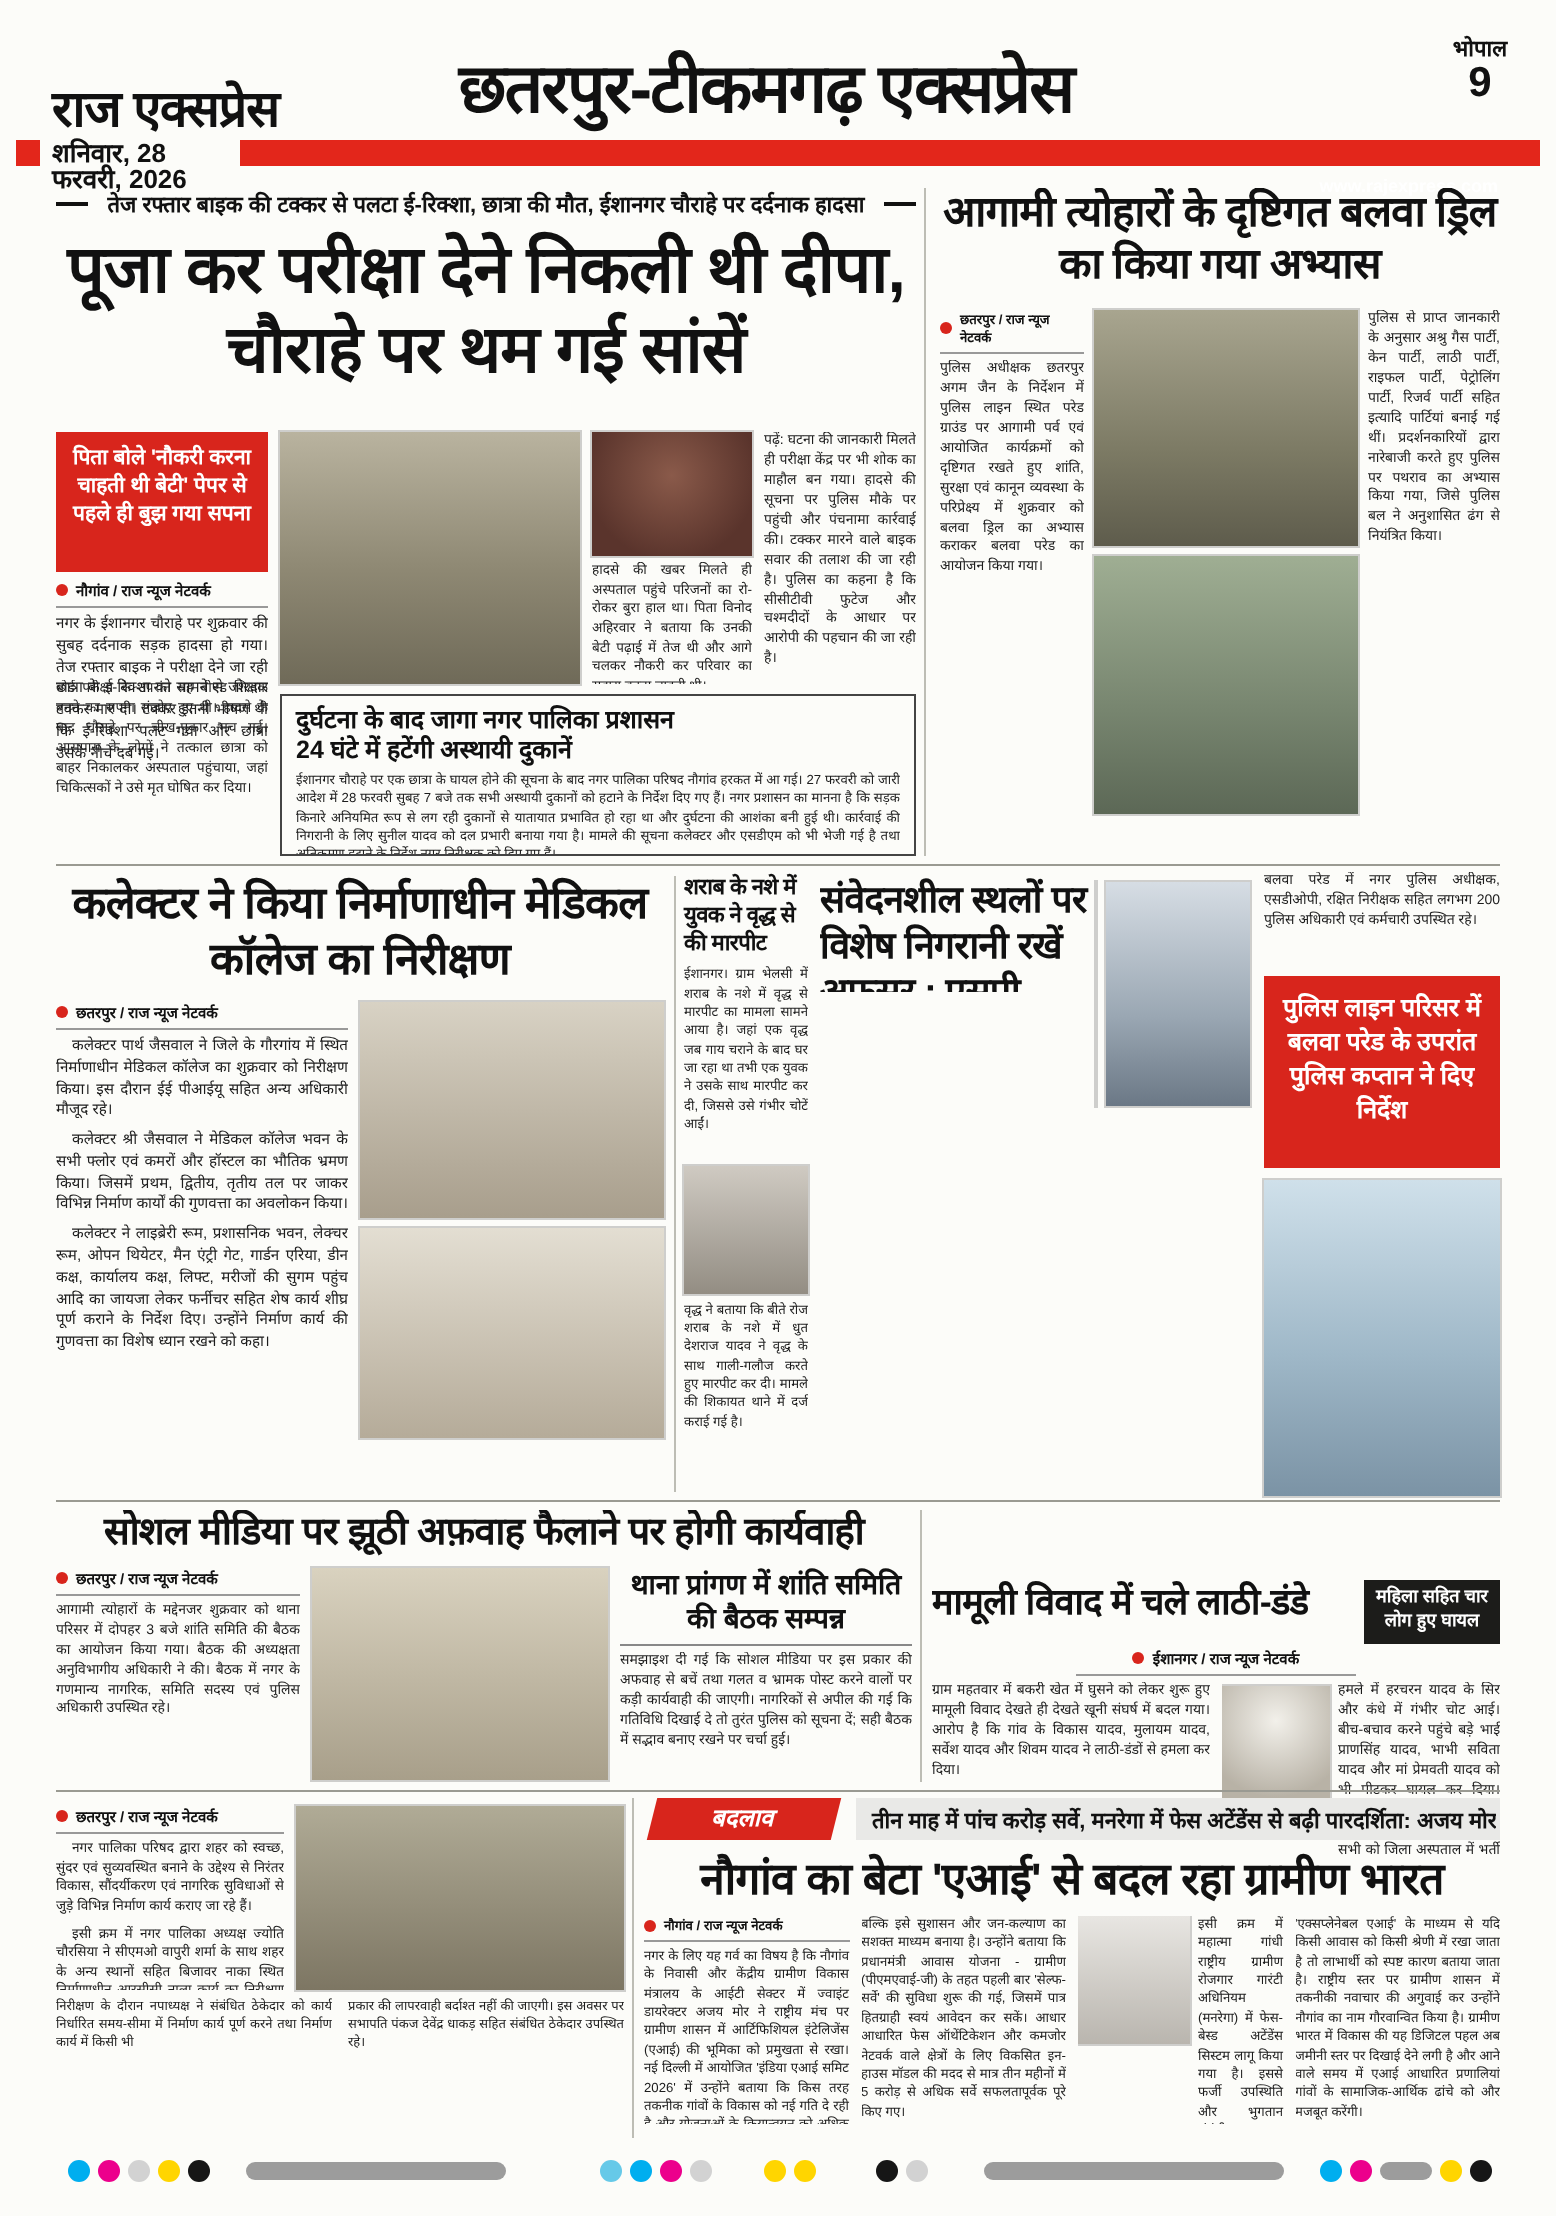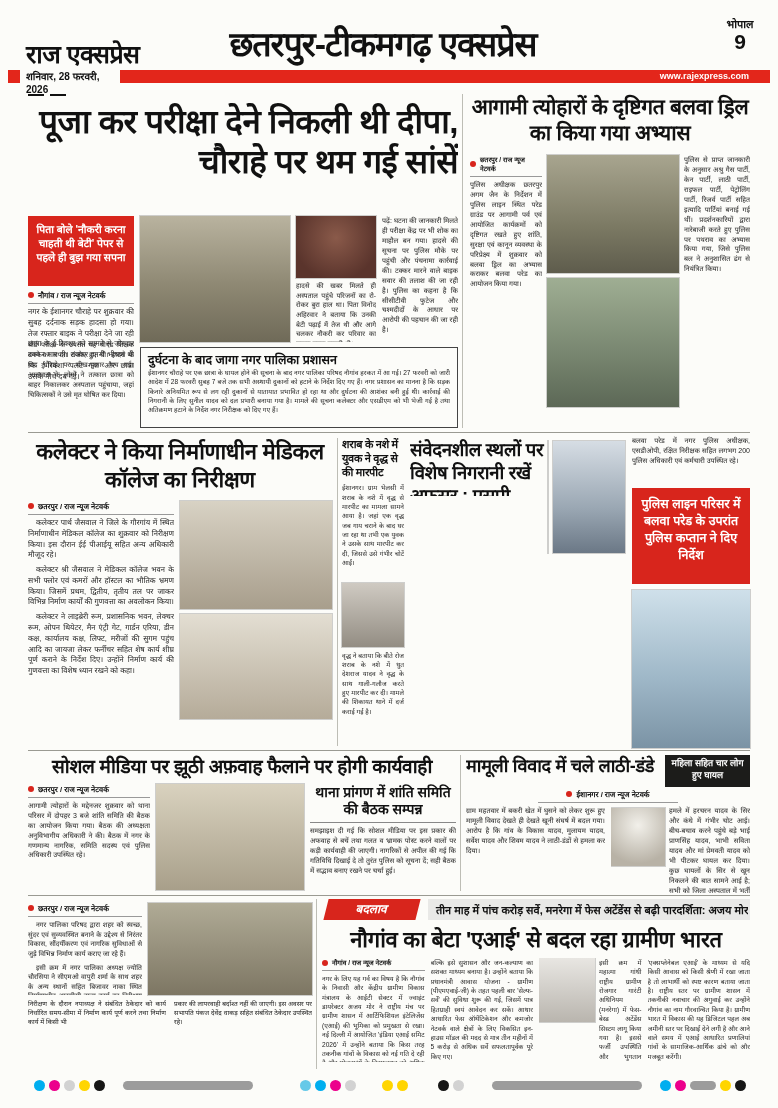--- a/index.html
+++ b/index.html
@@ -10,28 +10,28 @@
     font-family:"Liberation Sans", sans-serif;
   }
   .abs { position:absolute; }
 
   
   .mh-logo { font-size:25px; font-weight:800; letter-spacing:-0.5px; }
   .mh-title { font-size:34px; font-weight:800; letter-spacing:-1px; text-align:center; }
   .mh-city { font-size:11px; font-weight:700; text-align:center; }
   .mh-page { font-size:21px; font-weight:800; text-align:center; line-height:1; }
   .mh-bar { background:#e3261b; height:13px; }
-  .mh-url { color:#fff; font-size:9px; font-weight:700; line-height:13px; text-align:right; padding-right:21px; }
-  .mh-date { font-size:10px; font-weight:700; line-height:13px; }
+  .mh-url { color:#fff; font-size:9px; font-weight:700; line-height:13px; text-align:right; padding-right:21px;margin-top:17px; }
+  .mh-date { font-size:13px; font-weight:700; line-height:13px; }
   .mh-redsq { width:12px; height:13px; background:#e3261b; }
 
   
   .kicker { display:flex; align-items:center; gap:6px; font-size:11px; font-weight:700; }
   .kicker .dash { height:2px; background:#111; width:16px; }
-  .h-xl { font-size:33px; font-weight:800; line-height:1.2; text-align:right; letter-spacing:-0.5px; }
+  .h-xl { font-size:33px; font-weight:800; line-height:1.2; text-align:center; letter-spacing:-0.5px; }
   .h-lg { font-size:21px; font-weight:800; line-height:1.25; text-align:center; letter-spacing:-0.3px; }
   .h-md { font-size:18px; font-weight:800; line-height:1.25; letter-spacing:-0.3px; }
   .sub { font-size:11.5px; font-weight:700; text-align:center; padding-bottom:3px; border-bottom:1px solid #777; }
   .byline { display:flex; align-items:center; gap:4px; font-size:7.5px; font-weight:700;
             border-bottom:1px solid #999; padding-bottom:3px; margin-bottom:3px; }
   .byline .dot { width:6px; height:6px; border-radius:50%; background:#d8251c; flex:0 0 auto; }
   .txt { font-size:7.6px; line-height:1.42; text-align:justify; color:#1d1d1d; overflow:hidden; }
   .txt p { margin-bottom:4px; text-indent:8px; }
   .photo { outline:1px solid rgba(0,0,0,.18); }
   .vrule { width:1px; background:#bdbdb5; }
@@ -77,20 +77,21 @@
     <div class="abs mh-redsq" style="left:0;top:62px;"></div>
     <div class="abs mh-date" style="left:18px;top:62px;width:92px;">शनिवार, 28 फरवरी, 2026</div>
     <div class="abs mh-bar" style="left:112px;right:0;top:62px;">
       <div class="mh-url">www.rajexpress.com</div>
     </div>
   </div>
 
   <div class="abs" style="left:28px;top:94px;width:430px;height:334px;">
     <div class="kicker">
       <span class="dash"></span>
+      <span style="flex:1;text-align:center;">तेज रफ्तार बाइक की टक्कर से पलटा ई-रिक्शा, छात्रा की मौत, ईशानगर चौराहे पर दर्दनाक हादसा</span>
       <span class="dash"></span>
     </div>
     <div class="h-xl" style="margin-top:6px;height:92px;overflow:hidden;">पूजा कर परीक्षा देने निकली थी दीपा, चौराहे पर थम गई सांसें</div>
 
     <div class="abs" style="left:0;top:122px;width:430px;height:212px;display:flex;gap:6px;">
 
       <div style="width:106px;flex:0 0 auto;display:flex;flex-direction:column;">
         <div class="redbox" style="font-size:10.5px;line-height:1.35;padding:6px 4px;height:70px;overflow:hidden;">पिता बोले 'नौकरी करना चाहती थी बेटी' पेपर से पहले ही बुझ गया सपना</div>
         <div class="byline" style="margin-top:4px;">
           <span class="dot"></span>
@@ -103,20 +104,21 @@
         <div style="height:126px;display:flex;gap:6px;">
           <div class="photo ph-street" style="width:150px;flex:0 0 auto;"></div>
           <div style="width:80px;flex:0 0 auto;display:flex;flex-direction:column;gap:3px;">
             <div class="photo ph-girl" style="height:62px;"></div>
             <div class="txt" style="font-size:6.8px;flex:1;">हादसे की खबर मिलते ही अस्पताल पहुंचे परिजनों का रो-रोकर बुरा हाल था। पिता विनोद अहिरवार ने बताया कि उनकी बेटी पढ़ाई में तेज थी और आगे चलकर नौकरी कर परिवार का सहारा बनना चाहती थी।</div>
           </div>
           <div class="txt" style="flex:1;font-size:7px;">पढ़ें: घटना की जानकारी मिलते ही परीक्षा केंद्र पर भी शोक का माहौल बन गया। हादसे की सूचना पर पुलिस मौके पर पहुंची और पंचनामा कार्रवाई की। टक्कर मारने वाले बाइक सवार की तलाश की जा रही है। पुलिस का कहना है कि सीसीटीवी फुटेज और चश्मदीदों के आधार पर आरोपी की पहचान की जा रही है।</div>
         </div>
         <div style="flex:1;border:1.5px solid #444;padding:5px 7px;overflow:hidden;">
           <div style="font-size:12.5px;font-weight:800;line-height:1.2;">दुर्घटना के बाद जागा नगर पालिका प्रशासन</div>
+          <div style="font-size:12.5px;font-weight:800;line-height:1.2;margin-bottom:3px;">24 घंटे में हटेंगी अस्थायी दुकानें</div>
           <div class="txt" style="font-size:6.6px;">ईशानगर चौराहे पर एक छात्रा के घायल होने की सूचना के बाद नगर पालिका परिषद नौगांव हरकत में आ गई। 27 फरवरी को जारी आदेश में 28 फरवरी सुबह 7 बजे तक सभी अस्थायी दुकानों को हटाने के निर्देश दिए गए हैं। नगर प्रशासन का मानना है कि सड़क किनारे अनियमित रूप से लग रही दुकानों से यातायात प्रभावित हो रहा था और दुर्घटना की आशंका बनी हुई थी। कार्रवाई की निगरानी के लिए सुनील यादव को दल प्रभारी बनाया गया है। मामले की सूचना कलेक्टर और एसडीएम को भी भेजी गई है तथा अतिक्रमण हटाने के निर्देश नगर निरीक्षक को दिए गए हैं।</div>
         </div>
       </div>
     </div>
     <div class="abs txt" style="left:0;top:246px;width:106px;height:88px;font-size:7px;">बोर्ड परीक्षा के उपरांत वह बीएड शिक्षक बनने का सपना संजोए हुए थी। हादसे के बाद चौराहे पर चीख-पुकार मच गई। आसपास के लोगों ने तत्काल छात्रा को बाहर निकालकर अस्पताल पहुंचाया, जहां चिकित्सकों ने उसे मृत घोषित कर दिया।</div>
   </div>
 
   <div class="abs vrule" style="left:462px;top:94px;height:334px;"></div>
 
   <div class="abs" style="left:470px;top:94px;width:280px;height:334px;">
@@ -211,23 +213,23 @@
       <div style="flex:1;display:flex;flex-direction:column;">
         <div style="font-size:14px;font-weight:800;text-align:center;line-height:1.25;border-bottom:1px solid #888;padding-bottom:3px;margin-bottom:3px;">थाना प्रांगण में शांति समिति की बैठक सम्पन्न</div>
         <div class="txt" style="font-size:7px;flex:1;">समझाइश दी गई कि सोशल मीडिया पर इस प्रकार की अफवाह से बचें तथा गलत व भ्रामक पोस्ट करने वालों पर कड़ी कार्यवाही की जाएगी। नागरिकों से अपील की गई कि गतिविधि दिखाई दे तो तुरंत पुलिस को सूचना दें; सही बैठक में सद्भाव बनाए रखने पर चर्चा हुई।</div>
       </div>
     </div>
   </div>
 
   <div class="abs vrule" style="left:460px;top:755px;height:136px;"></div>
 
   <div class="abs" style="left:466px;top:755px;width:284px;height:136px;">
-    <div style="display:flex;gap:5px;align-items:flex-start;">
+    <div style="display:flex;gap:5px;align-items:flex-start;margin-top:35px;">
       <div class="h-md" style="flex:1;font-size:18px;white-space:nowrap;overflow:hidden;">मामूली विवाद में चले लाठी-डंडे</div>
-      <div class="blackbox" style="width:85px;flex:0 0 auto;font-size:9px;line-height:1.3;padding:3px 2px;height:32px;overflow:hidden;">महिला सहित चार लोग हुए घायल</div>
+      <div class="blackbox" style="width:68px;flex:0 0 auto;font-size:9px;line-height:1.3;padding:3px 2px;height:32px;overflow:hidden;">महिला सहित चार लोग हुए घायल</div>
     </div>
     <div class="byline" style="width:140px;margin:2px auto 3px;justify-content:center;">
       <span class="dot"></span>
       <span>ईशानगर / राज न्यूज नेटवर्क</span>
     </div>
     <div style="display:flex;gap:6px;height:88px;">
       <div class="txt" style="flex:1;font-size:7px;">ग्राम महतवार में बकरी खेत में घुसने को लेकर शुरू हुए मामूली विवाद देखते ही देखते खूनी संघर्ष में बदल गया। आरोप है कि गांव के विकास यादव, मुलायम यादव, सर्वेश यादव और शिवम यादव ने लाठी-डंडों से हमला कर दिया।</div>
       <div style="flex:1;overflow:hidden;">
         <div class="photo ph-turban" style="float:left;width:54px;height:58px;margin:2px 4px 2px 0;"></div>
         <div class="txt" style="font-size:7px;">हमले में हरचरन यादव के सिर और कंधे में गंभीर चोट आई। बीच-बचाव करने पहुंचे बड़े भाई प्राणसिंह यादव, भाभी सविता यादव और मां प्रेमवती यादव को भी पीटकर घायल कर दिया। कुछ घायलों के सिर से खून निकलने की बात सामने आई है; सभी को जिला अस्पताल में भर्ती कराया गया है।</div>

